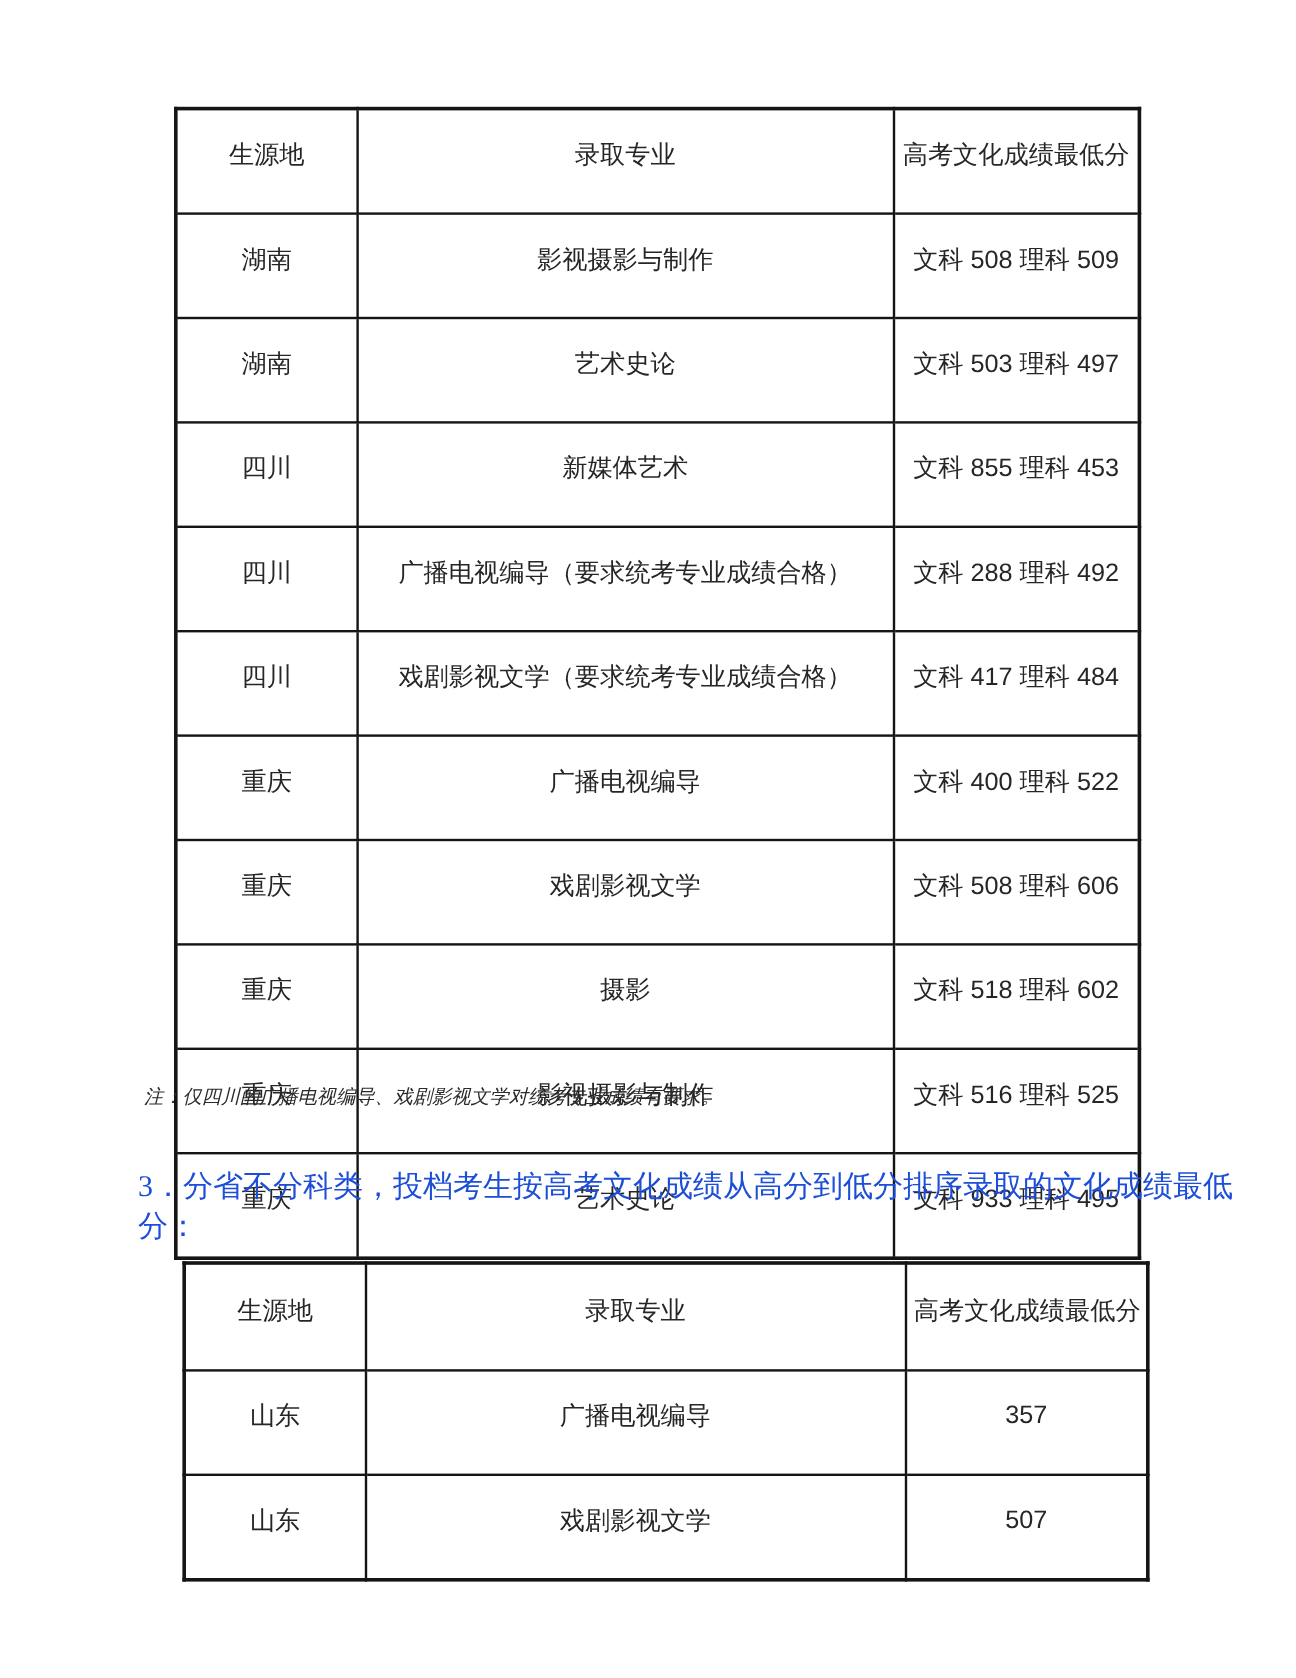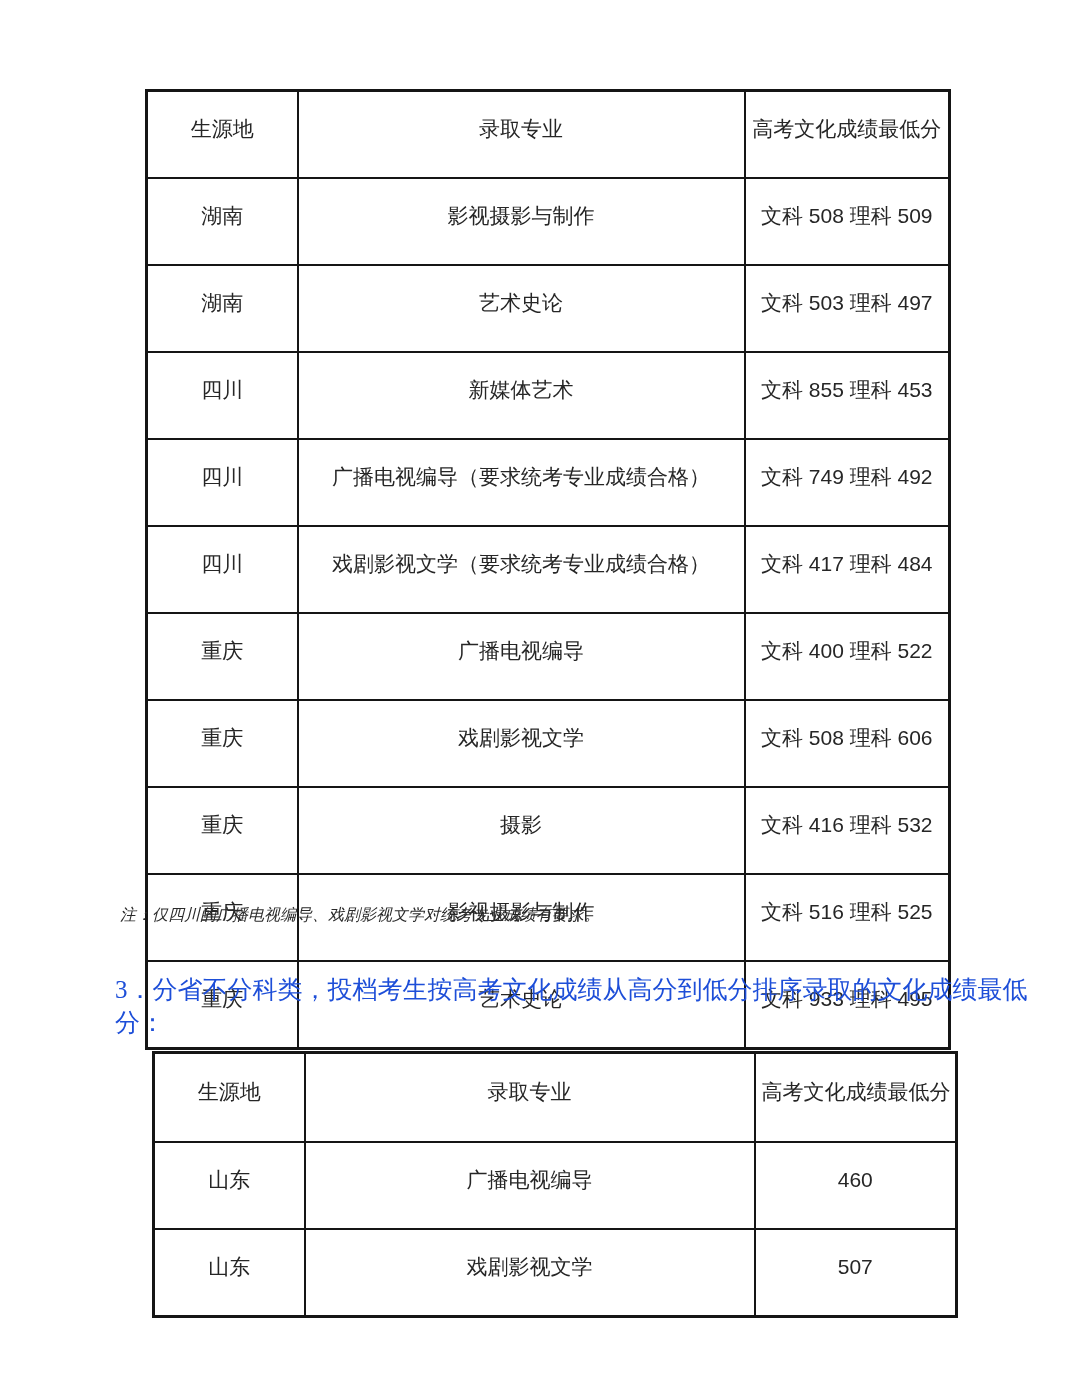--- a/index.html
+++ b/index.html
@@ -98,41 +98,41 @@
         <td>文科 503 理科 497</td>
       </tr>
       <tr>
         <td>四川</td>
         <td>新媒体艺术</td>
         <td>文科 855 理科 453</td>
       </tr>
       <tr>
         <td>四川</td>
         <td>广播电视编导（要求统考专业成绩合格）</td>
-        <td>文科 749 理科 492</td>
+        <td>文科 288 理科 492</td>
       </tr>
       <tr>
         <td>四川</td>
         <td>戏剧影视文学（要求统考专业成绩合格）</td>
         <td>文科 417 理科 484</td>
       </tr>
       <tr>
         <td>重庆</td>
         <td>广播电视编导</td>
         <td>文科 400 理科 522</td>
       </tr>
       <tr>
         <td>重庆</td>
         <td>戏剧影视文学</td>
         <td>文科 508 理科 606</td>
       </tr>
       <tr>
         <td>重庆</td>
         <td>摄影</td>
-        <td>文科 416 理科 532</td>
+        <td>文科 518 理科 602</td>
       </tr>
       <tr>
         <td>重庆</td>
         <td>影视摄影与制作</td>
         <td>文科 516 理科 525</td>
       </tr>
       <tr>
         <td>重庆</td>
         <td>艺术史论</td>
         <td>文科 933 理科 495</td>
@@ -154,21 +154,21 @@
       <tr>
         <th>生源地</th>
         <th>录取专业</th>
         <th>高考文化成绩最低分</th>
       </tr>
     </thead>
     <tbody>
       <tr>
         <td>山东</td>
         <td>广播电视编导</td>
-        <td>460</td>
+        <td>357</td>
       </tr>
       <tr>
         <td>山东</td>
         <td>戏剧影视文学</td>
         <td>507</td>
       </tr>
     </tbody>
   </table>
 
 </div>

